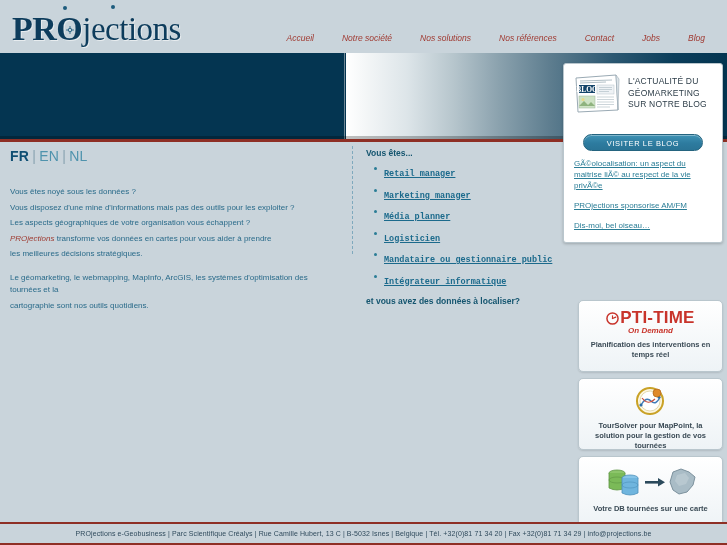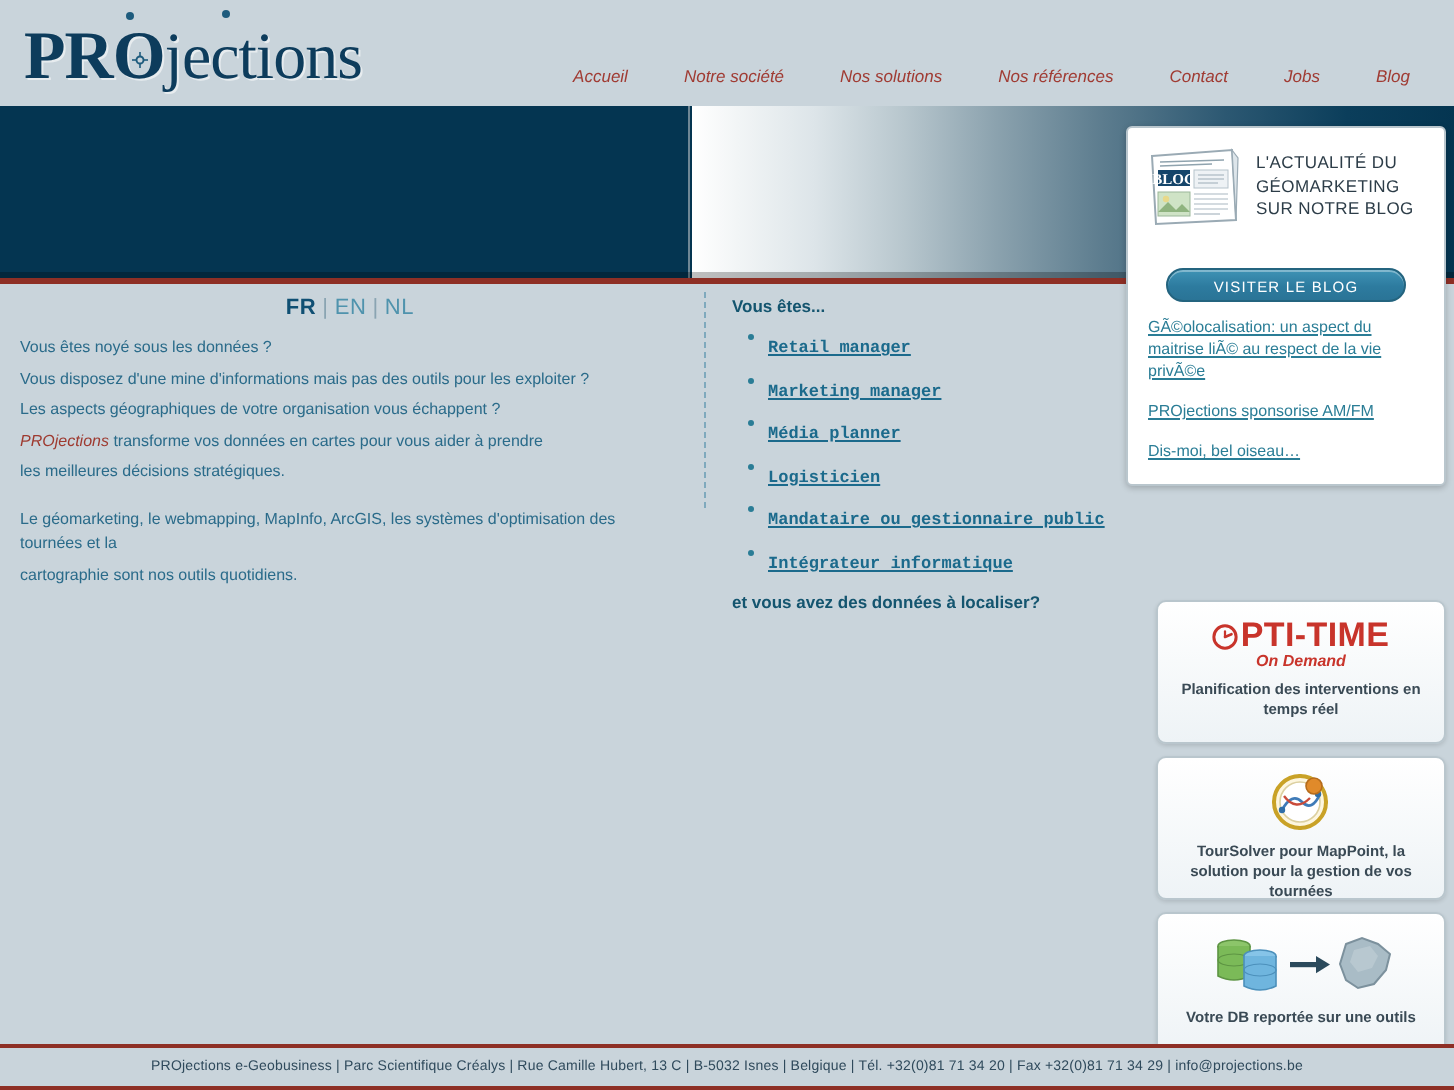--- a/index.html
+++ b/index.html
@@ -170,25 +170,24 @@
   #content {
     position: absolute; left: 0; top: 142px;
     width: 727px; height: 380px;
     background: #c9d4db;
   }
   #col-left {
     position: absolute; left: 10px; top: 6px;
     width: 330px;
   }
   #lang {
-    font-size: 11px;
+    font-size: 14px;
     color: #2a6f8e;
-    margin-bottom: 8px;
+    margin-bottom: 22px;
     letter-spacing: .3px;
-    text-align: center;
   }
   #lang .cur { color: #0f4f73; font-weight: bold; }
   #lang a { color: #4f93ad; text-decoration: none; }
   #lang .sep { color: #8aa4b2; margin: 0 3px; }
 
   #intro p {
     margin: 0 0 3px 0;
     font-size: 8px;
     line-height: 12.5px;
     color: #2a6b8a;
@@ -454,21 +453,21 @@
         </g>
 
         <g fill="#2b4a5c">
           <rect x="42" y="17" width="14" height="2.6"></rect>
           <path d="M55 14 L62 18.3 L55 22.6 Z"></path>
         </g>
 
         <path d="M70 8 L78 5 L86 8 L92 13 L90 21 L84 28 L76 30 L70 26 L67 18 Z" fill="#a9bcc6" stroke="#7c919d" stroke-width="1"></path>
         <path d="M74 11 L82 9 L86 14 L83 20 L76 22 L72 17 Z" fill="#bccad2" opacity=".8"></path>
       </svg>
-      <div class="cap">Votre DB reportée sur une outils</div>
+      <div class="cap">Votre DB tournées sur une carte</div>
     </div>
 
   </div>
 
   <div id="footer">
     <span id="footer-text">PROjections e-Geobusiness | Parc Scientifique Créalys | Rue Camille Hubert, 13 C | B-5032 Isnes | Belgique | Tél. +32(0)81 71 34 20 | Fax +32(0)81 71 34 29 | info@projections.be</span>
   </div>
 
 </div>
 

